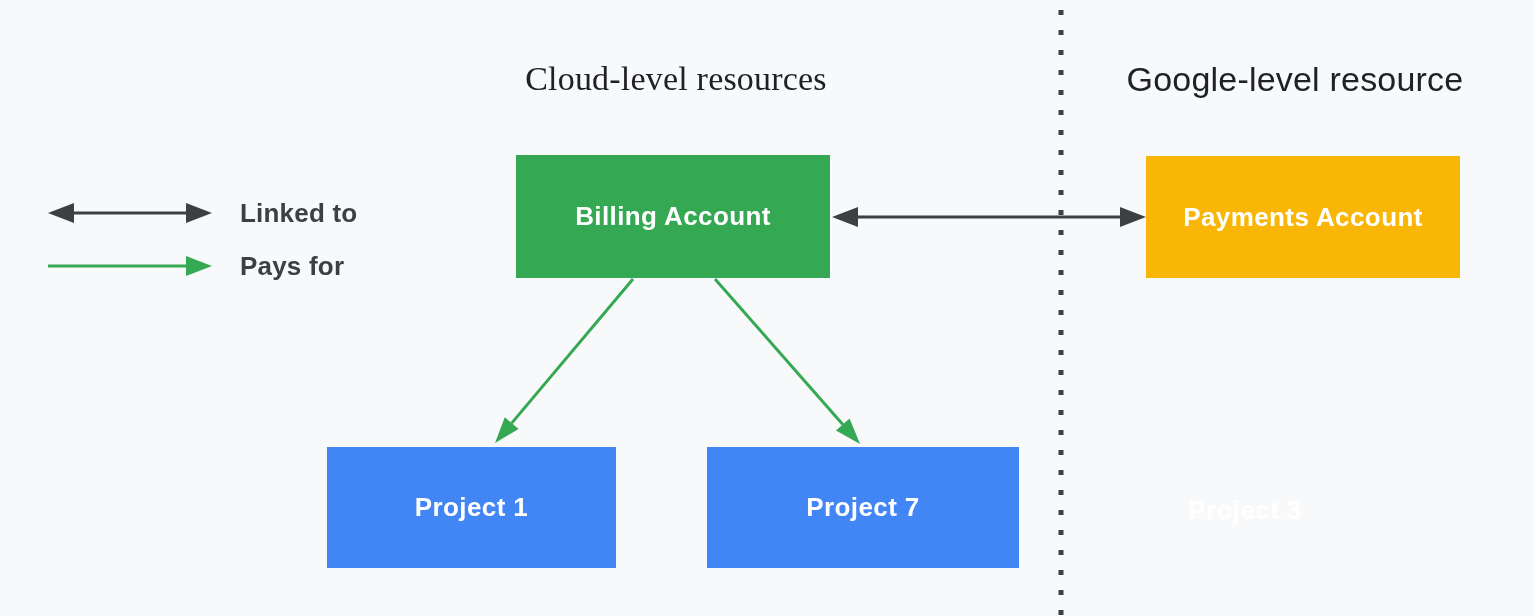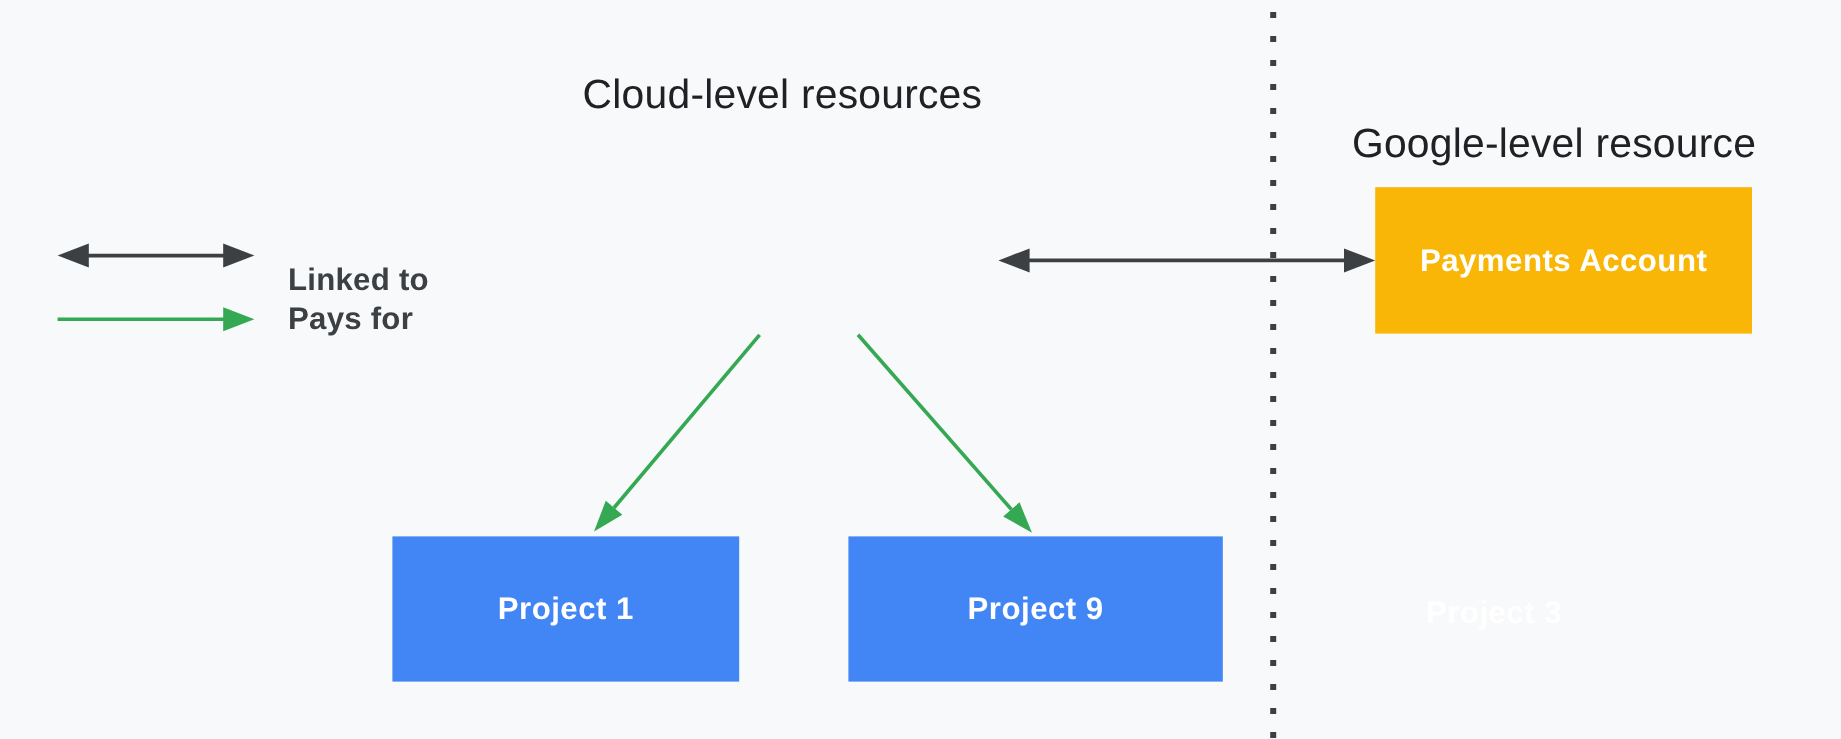--- a/index.html
+++ b/index.html
@@ -15,27 +15,27 @@
   .svg-layer{position:absolute;left:0;top:0;width:1534px;height:616px;}
   .edge-dark{stroke:var(--gray);stroke-width:3;fill:none;}
   .edge-green{stroke:var(--green);stroke-width:3;fill:none;}
   .head-dark{fill:var(--gray);stroke:none;}
   .head-green{fill:var(--green);stroke:none;}
   .divider{stroke:var(--gray);stroke-width:5;stroke-dasharray:5 15;fill:none;}
   .heading{
     position:absolute;top:60px;font-size:34px;line-height:38px;
     color:var(--ink);text-align:center;letter-spacing:0.2px;
   }
-  .heading-left{left:416px;width:472px;}
-  .heading-right{left:1075px;width:440px;margin-top:41px;}
+  .heading-left{left:440px;width:472px;font-family:Liberation Serif, serif;}
+  .heading-right{left:1075px;width:440px;}
   .legend-label{
     position:absolute;left:240px;transform:translateY(-50%);
     font-size:26px;font-weight:bold;color:var(--gray);letter-spacing:0.2px;
   }
-  .legend-label.row1{top:213px;margin-top:20px;}
+  .legend-label.row1{top:213px;}
   .legend-label.row2{top:266px;}
   .node{
     position:absolute;display:flex;align-items:center;justify-content:center;
     color:var(--white);font-size:26px;font-weight:bold;letter-spacing:0.4px;
   }
   .node-billing{left:516px;top:155px;width:314px;height:123px;background:var(--green);}
   .node-payments{left:1146px;top:156px;width:314px;height:122px;background:var(--yellow);}
   .node-project1{left:327px;top:447px;width:289px;height:121px;background:var(--blue);}
   .node-project2{left:707px;top:447px;width:312px;height:121px;background:var(--blue);}
   .node-project3{
@@ -69,30 +69,33 @@
     <line class="edge-green" x1="48" y1="266" x2="188" y2="266"></line>
     <polygon class="head-green" points="212,266 186,256 186,276"></polygon>
   </svg>
 
   <div class="heading heading-left">Cloud-level resources</div>
   <div class="heading heading-right">Google-level resource</div>
 
   <div class="legend-label row1">Linked to</div>
   <div class="legend-label row2">Pays for</div>
 
+  <div class="node node-billing">
+    <span>Billing Account</span>
+  </div>
 
   <div class="node node-payments">
     <span>Payments Account</span>
   </div>
 
   <div class="node node-project1">
     <span>Project 1</span>
   </div>
 
   <div class="node node-project2">
-    <span>Project 9</span>
+    <span>Project 7</span>
   </div>
 
   <div class="node node-project3">
     <span>Project 3</span>
   </div>
 
 </div>
 
 </body></html>

